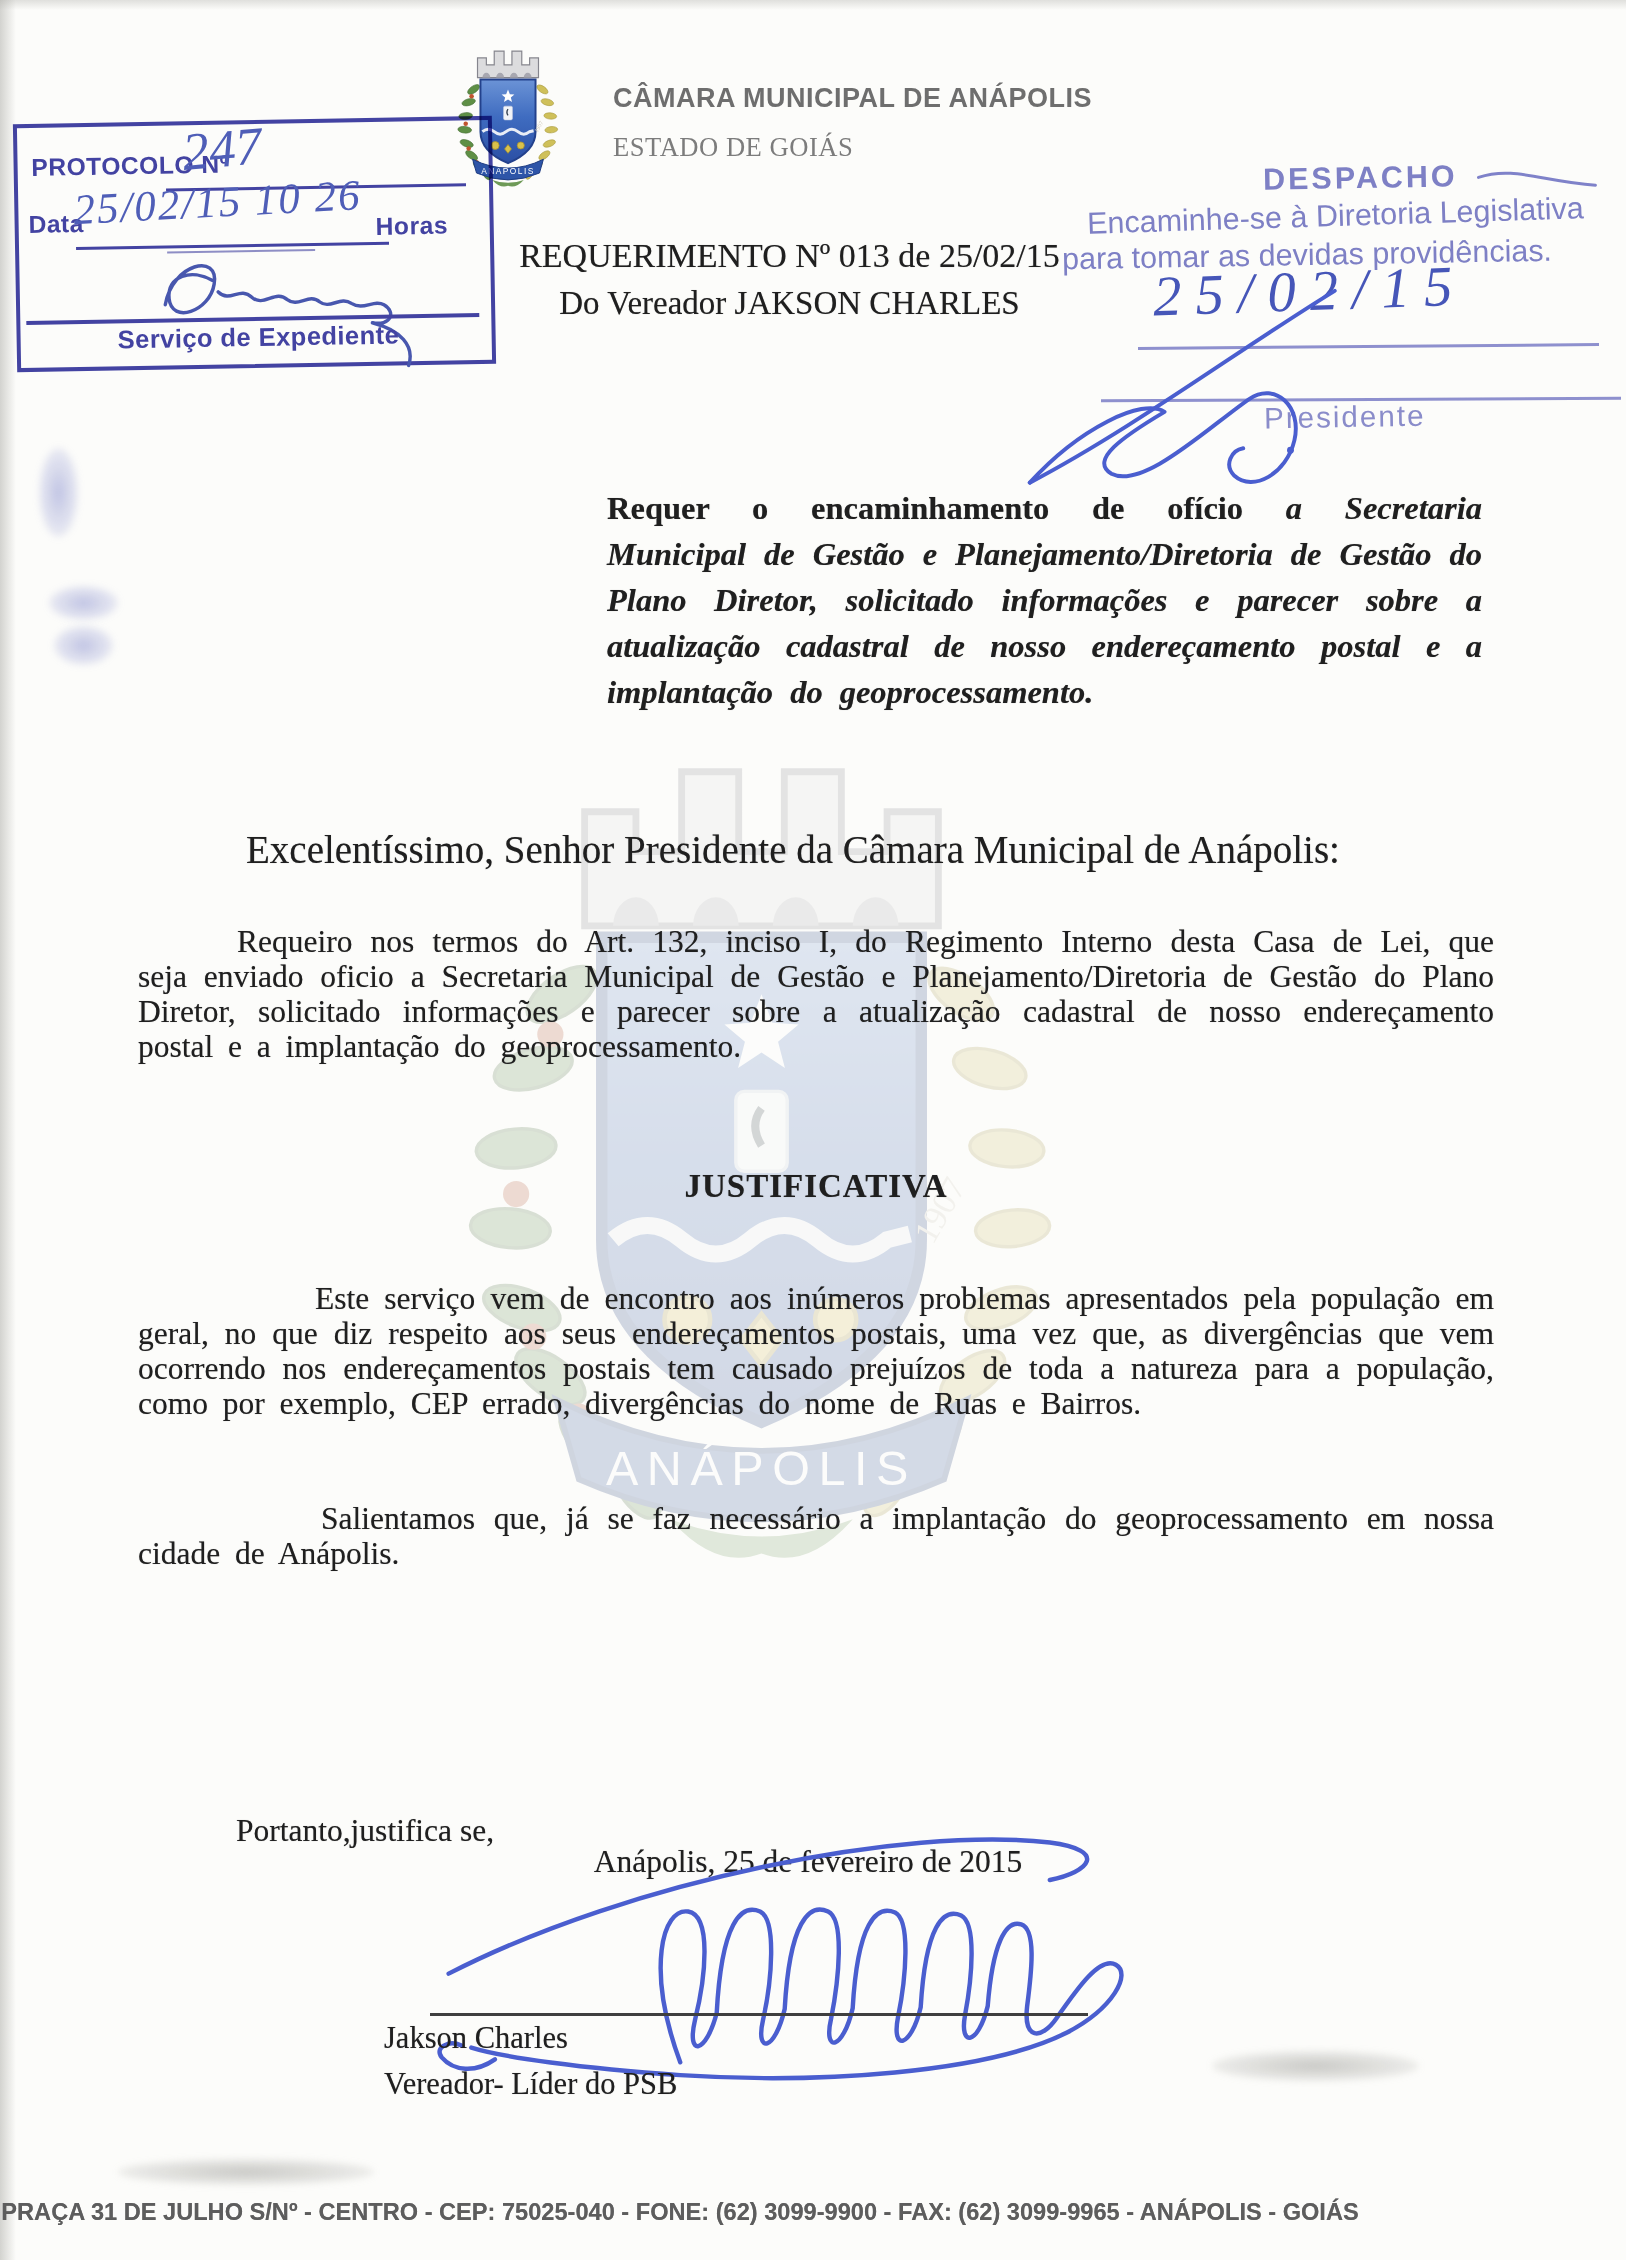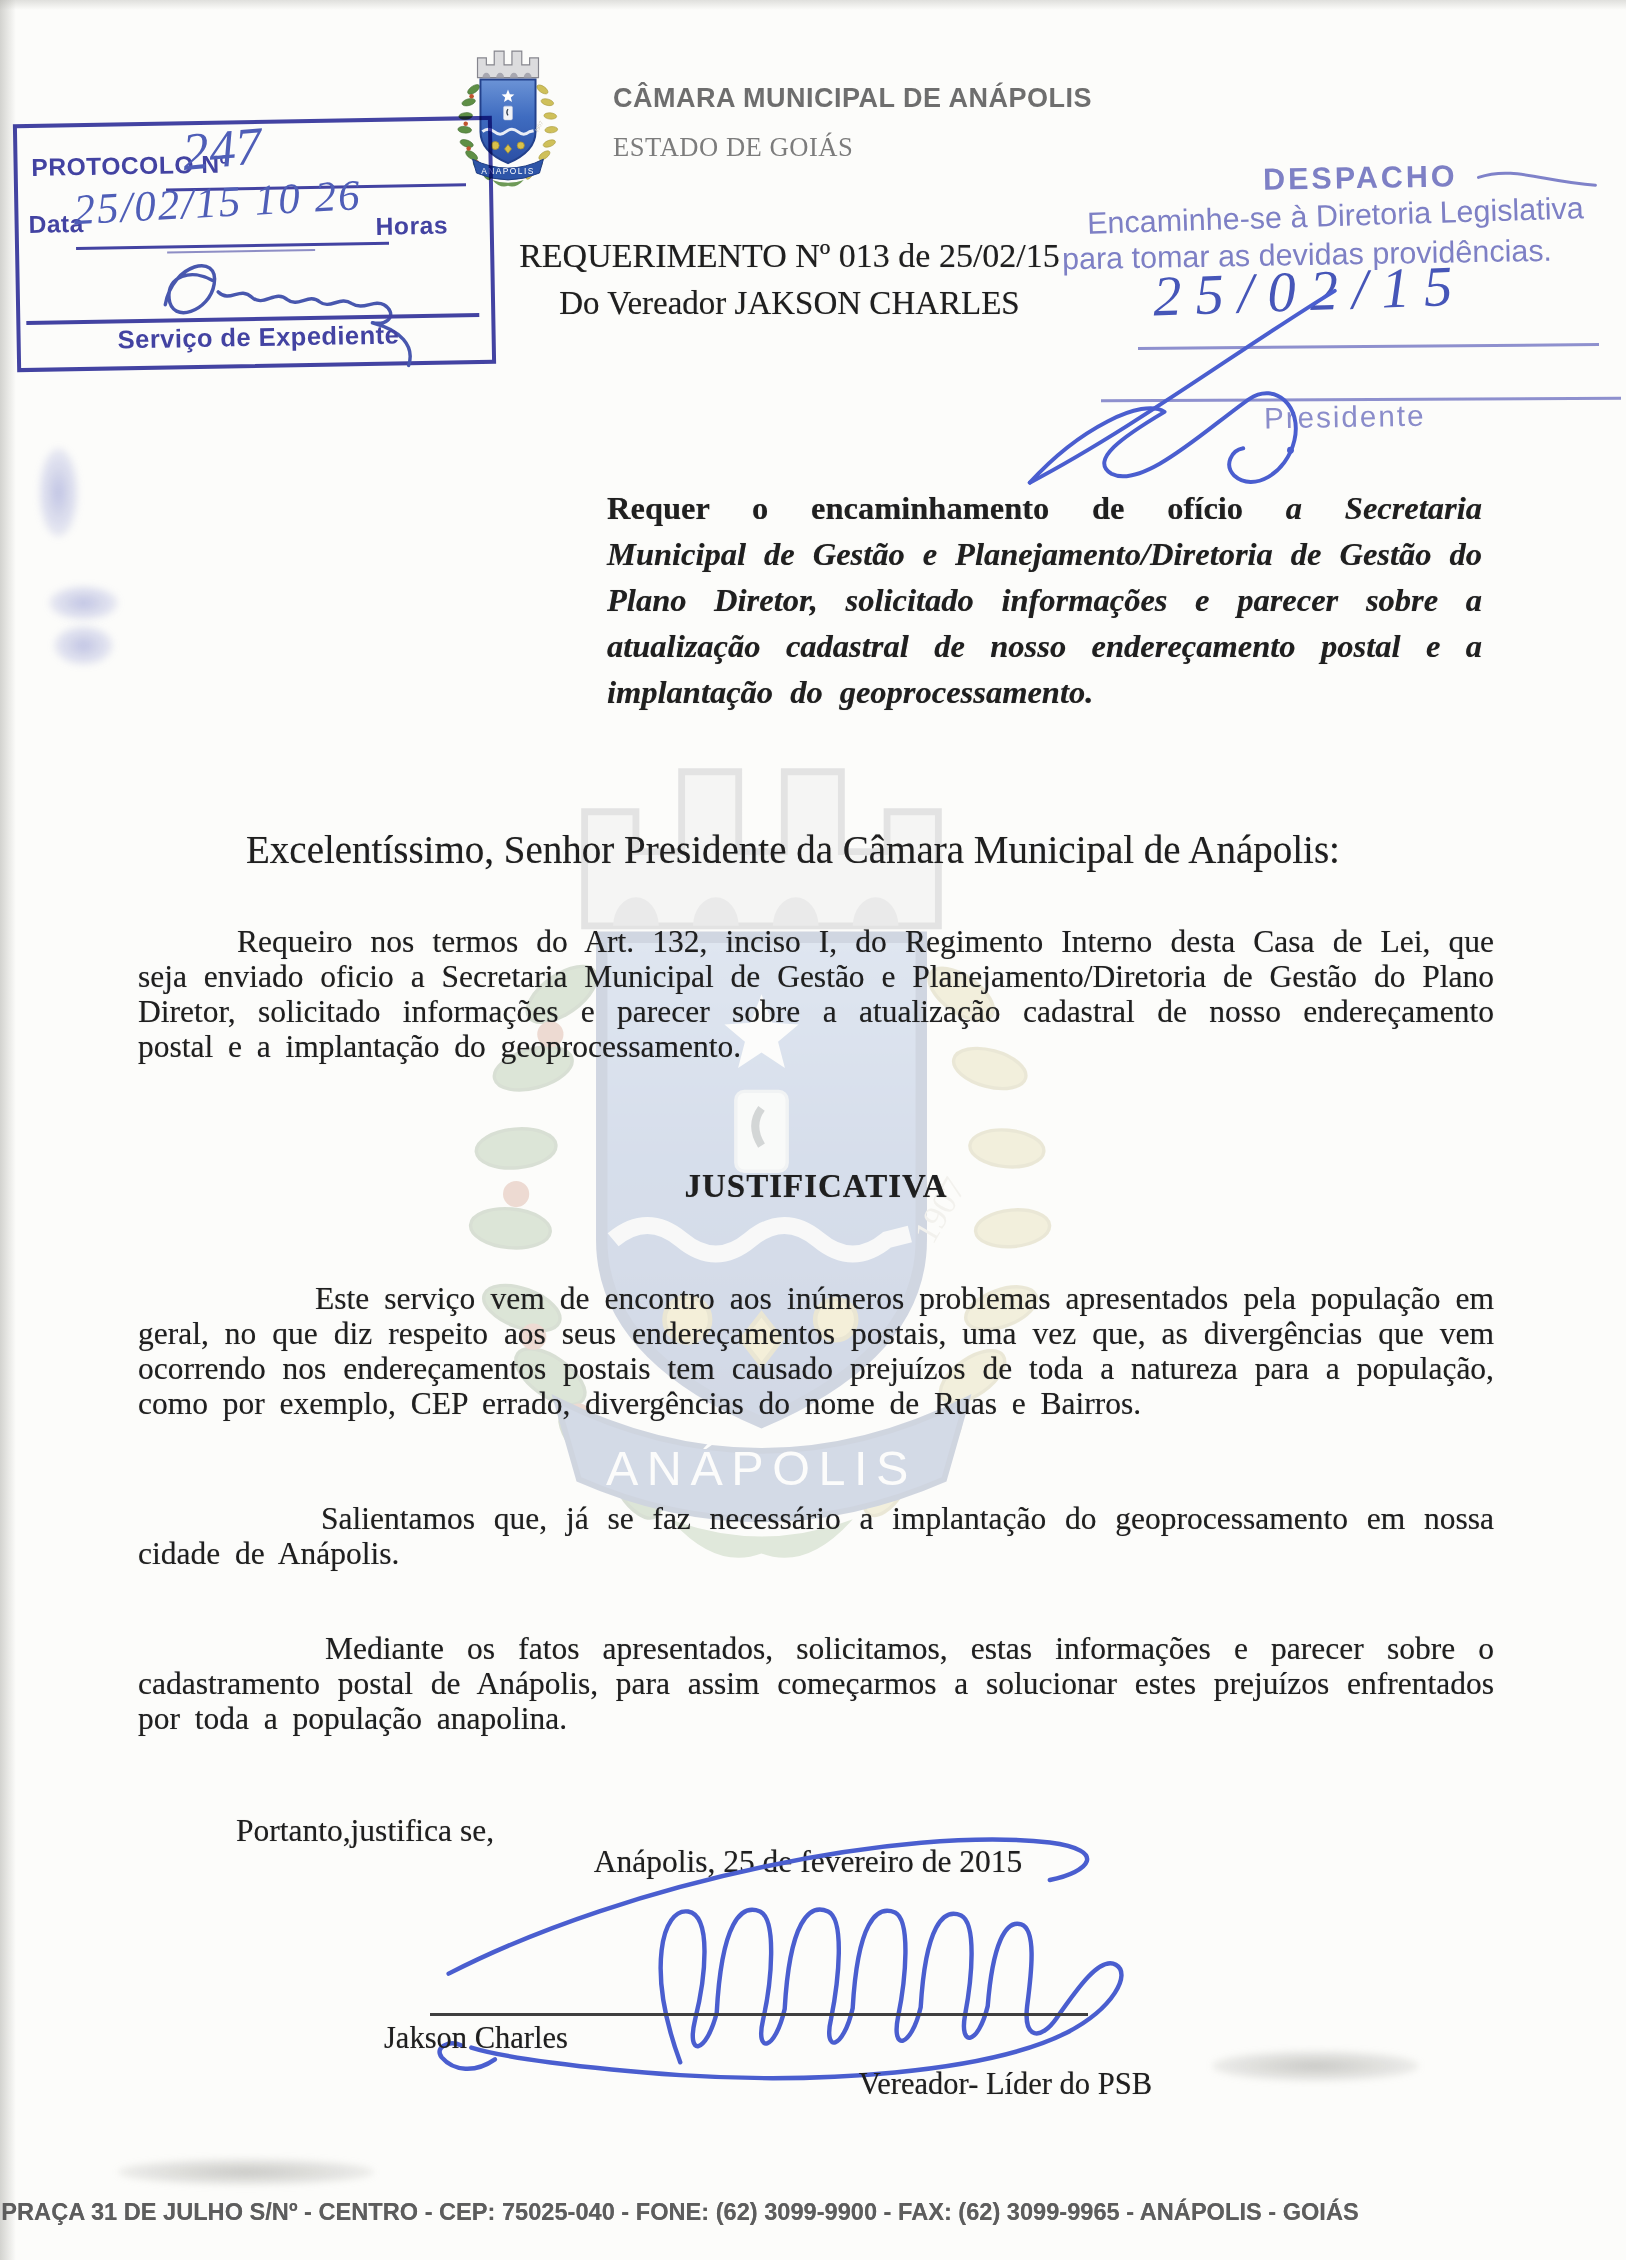--- a/index.html
+++ b/index.html
@@ -66,21 +66,21 @@
   .p1{top:924px;text-indent:99px;}
   .sec-title{left:138px;top:1168px;width:1356px;text-align:center;font-size:33px;font-weight:bold;letter-spacing:1px;}
   .p2{top:1237px;text-indent:177px;margin-top:44px;}
   .p3{top:1501px;text-indent:183px;}
   .p4{top:1631px;text-indent:187px;}
   .closing{left:236px;top:1813px;font-size:31.5px;}
   .dateline{left:414px;top:1844px;width:788px;text-align:center;font-size:31.5px;}
 
   .sig-rule{left:430px;top:2013px;width:658px;height:3px;background:#3f3f3f;}
   .sig-name{left:384px;top:2021px;width:788px;text-align:left;font-size:30.5px;}
-  .sig-role{left:364px;top:2067px;width:788px;text-align:right;font-size:30.5px;}
+  .sig-role{left:384px;top:2067px;width:788px;text-align:left;font-size:30.5px;}
 
   .footer{
     left:0;top:2199px;width:1360px;text-align:center;
     font-family:"Liberation Sans",sans-serif;font-weight:bold;
     font-size:23.6px;color:var(--footer-gray,#5d5d5d);letter-spacing:0px;
     text-shadow:0 0 0.5px rgba(70,70,70,.6);
   }
 
   .watermark{left:419px;top:668px;width:685px;height:938px;opacity:.20;filter:saturate(.85) blur(0.4px);}
   svg.sig{overflow:visible;}
@@ -205,21 +205,20 @@
   <div class="abs summary doc-text">
     <span>Requer o encaminhamento de ofício</span>
     <i>a Secretaria Municipal de Gestão e Planejamento/Diretoria de Gestão do Plano Diretor, solicitado informações e parecer sobre a atualização cadastral de nosso endereçamento postal e a implantação do geoprocessamento.</i>
   </div>
 
   <div class="abs salutation doc-text">Excelentíssimo, Senhor Presidente da Câmara Municipal de Anápolis:</div>
   <div class="abs para p1 doc-text">Requeiro nos termos do Art. 132, inciso I, do Regimento Interno desta Casa de Lei, que seja enviado oficio a Secretaria Municipal de Gestão e Planejamento/Diretoria de Gestão do Plano Diretor, solicitado informações e parecer sobre a atualização cadastral de nosso endereçamento postal e a implantação do geoprocessamento.</div>
   <div class="abs sec-title doc-text">JUSTIFICATIVA</div>
   <div class="abs para p2 doc-text">Este serviço vem de encontro aos inúmeros problemas apresentados pela população em geral, no que diz respeito aos seus endereçamentos postais, uma vez que, as divergências que vem ocorrendo nos endereçamentos postais tem causado prejuízos de toda a natureza para a população, como por exemplo, CEP errado, divergências do nome de Ruas e Bairros.</div>
   <div class="abs para p3 doc-text">Salientamos que, já se faz necessário a implantação do geoprocessamento em nossa cidade de Anápolis.</div>
-  <div class="abs para p4 doc-text">Mediante os fatos apresentados, solicitamos, estas informações e parecer sobre o cadastramento postal de Anápolis, para assim começarmos a solucionar estes prejuízos enfrentados por toda a população anapolina.</div>
   <div class="abs closing doc-text">Portanto,justifica se,</div>
   <div class="abs dateline doc-text">Anápolis, 25 de fevereiro de 2015</div>
 
   <svg class="abs sig" style="left:355px;top:1811px;width:818px;height:276px;" viewBox="0 0 830 280">
     <path class="ink" stroke="#4a5ecf" stroke-width="4.5" d="M95,165 C280,70 560,15 705,32 C765,40 745,62 705,70"></path>
     <path class="ink" stroke="#4a5ecf" stroke-width="4.5" d="M330,255 C295,160 312,98 338,102 C362,106 356,168 345,212 C336,250 356,247 367,205
          C372,112 392,94 411,102 C428,110 423,172 414,212 C406,247 426,244 436,201
          C441,112 461,93 480,102 C497,110 491,171 483,211 C475,246 495,243 505,200
          C510,113 529,95 548,103 C564,111 559,170 551,209 C544,244 564,241 574,199
          C579,116 597,98 615,106 C631,114 626,170 619,207 C613,240 632,238 642,198

